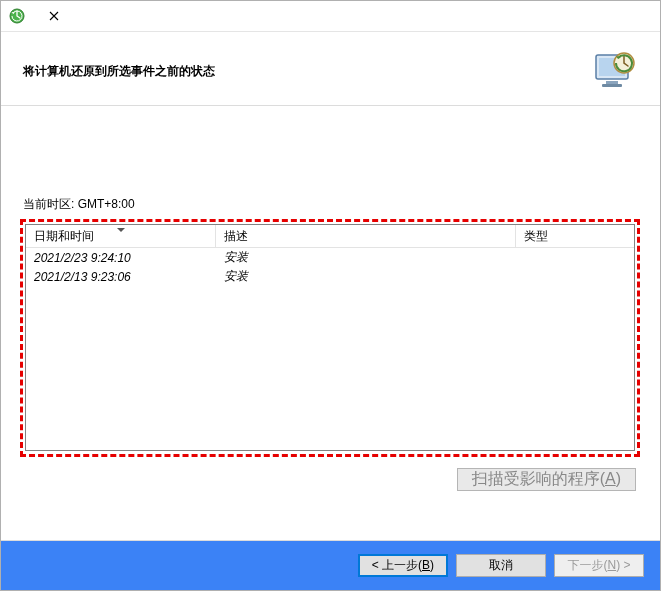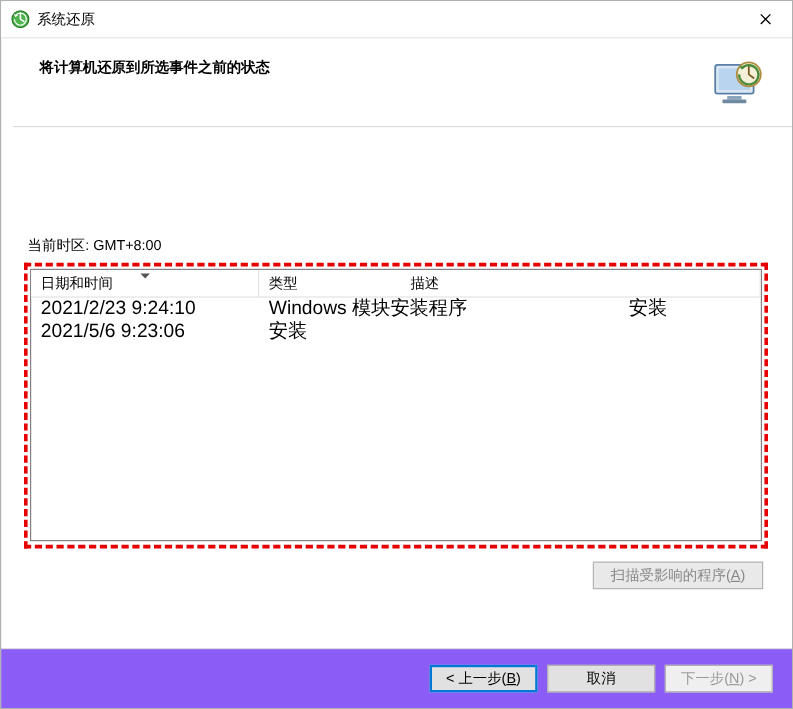--- a/index.html
+++ b/index.html
@@ -45,25 +45,24 @@
     height: 29px;
     display: flex;
     align-items: center;
     justify-content: center;
     cursor: pointer;
   }
   .close-btn svg { width: 10px; height: 10px; }
   .header-area {
     padding: 14px 22px 10px 22px;
     display: flex;
-    align-items: flex-start;
+    align-items: center;
     border-bottom: 1px solid #dcdcdc;
     height: 74px;
     box-sizing: border-box;
-    margin-left: 10px;
   }
   .header-area .heading {
     flex: 1;
     font-size: 12px;
     font-weight: bold;
     padding-top: 2px;
   }
   .header-area .wiz-icon {
     width: 48px;
     height: 48px;
@@ -133,42 +132,43 @@
   .col-desc { width: 300px; }
   .col-type { flex: 1; border-right: none !important; }
   .list-row {
     display: flex;
     height: 19px;
     align-items: center;
   }
   .list-row .cell {
     padding: 0 8px;
     box-sizing: border-box;
-    font-size: 16px;
+    font-size: 12px;
     white-space: nowrap;
     overflow: hidden;
+    font-style: italic;
   }
   .scan-btn {
     position: absolute;
     right: 24px;
     top: 362px;
     height: 23px;
     padding: 0 14px;
-    font-size: 12px;
+    font-size: 16px;
     font-family: inherit;
     border: 1px solid #b5b5b5;
     background: #e9e9e9;
     color: #888;
     cursor: default;
   }
   .scan-btn u { text-decoration: underline; }
   .footer {
     height: 49px;
     border-top: 1px solid #dcdcdc;
-    background: #8b5cf6;
+    background: #3b82f6;
     display: flex;
     align-items: center;
     justify-content: flex-end;
     padding: 0 16px;
     gap: 8px;
   }
   .footer button {
     min-width: 90px;
     height: 23px;
     font-size: 12px;
@@ -196,21 +196,20 @@
 
   <div class="titlebar">
     <span class="app-icon">
       <svg viewBox="0 0 16 16">
         <circle cx="8" cy="8" r="7" fill="#4db34d" stroke="#2e7d2e" stroke-width="1"></circle>
         <path d="M8 3 v5 l3 2" stroke="#fff" stroke-width="1.3" fill="none" stroke-linecap="round"></path>
         <path d="M3 8 a5 5 0 1 0 1 -3" stroke="#fff" stroke-width="1" fill="none"></path>
         <path d="M3 4 l1 1.5 l1.5 -1" stroke="#fff" stroke-width="1" fill="none"></path>
       </svg>
     </span>
-    <span class="title">系统还原</span>
     <div class="close-btn">
       <svg viewBox="0 0 10 10">
           <path d="M1 1 L9 9 M9 1 L1 9" stroke="#000" stroke-width="1.1"></path>
         </svg>
     </div>
   </div>
 
   <div class="header-area">
     <div class="heading">将计算机还原到所选事件之前的状态</div>
     <span class="wiz-icon">
@@ -231,35 +230,34 @@
 
     <div class="timezone">当前时区: GMT+8:00</div>
 
     <div class="annot"></div>
 
     <div class="list">
       <div class="list-header">
         <div class="col col-date sorted">
           <span>日期和时间</span>
         </div>
+        <div class="col col-desc">
+          <span>描述</span>
+        </div>
         <div class="col col-type">
           <span>类型</span>
         </div>
-        <div class="col col-desc">
-          <span>描述</span>
-        </div>
       </div>
 
       <div class="list-row">
         <div class="cell col-date">2021/2/23 9:24:10</div>
-        <div class="cell col-desc">Windows 模块安装程序</div>
         <div class="cell col-type">安装</div>
       </div>
       <div class="list-row">
-        <div class="cell col-date">2021/5/6 9:23:06</div>
+        <div class="cell col-date">2021/2/13 9:23:06</div>
         <div class="cell col-type">安装</div>
       </div>
     </div>
 
     <button class="scan-btn" disabled="">
       <span>扫描受影响的程序(</span><u>A</u><span>)</span>
     </button>
 
   </div>
 

